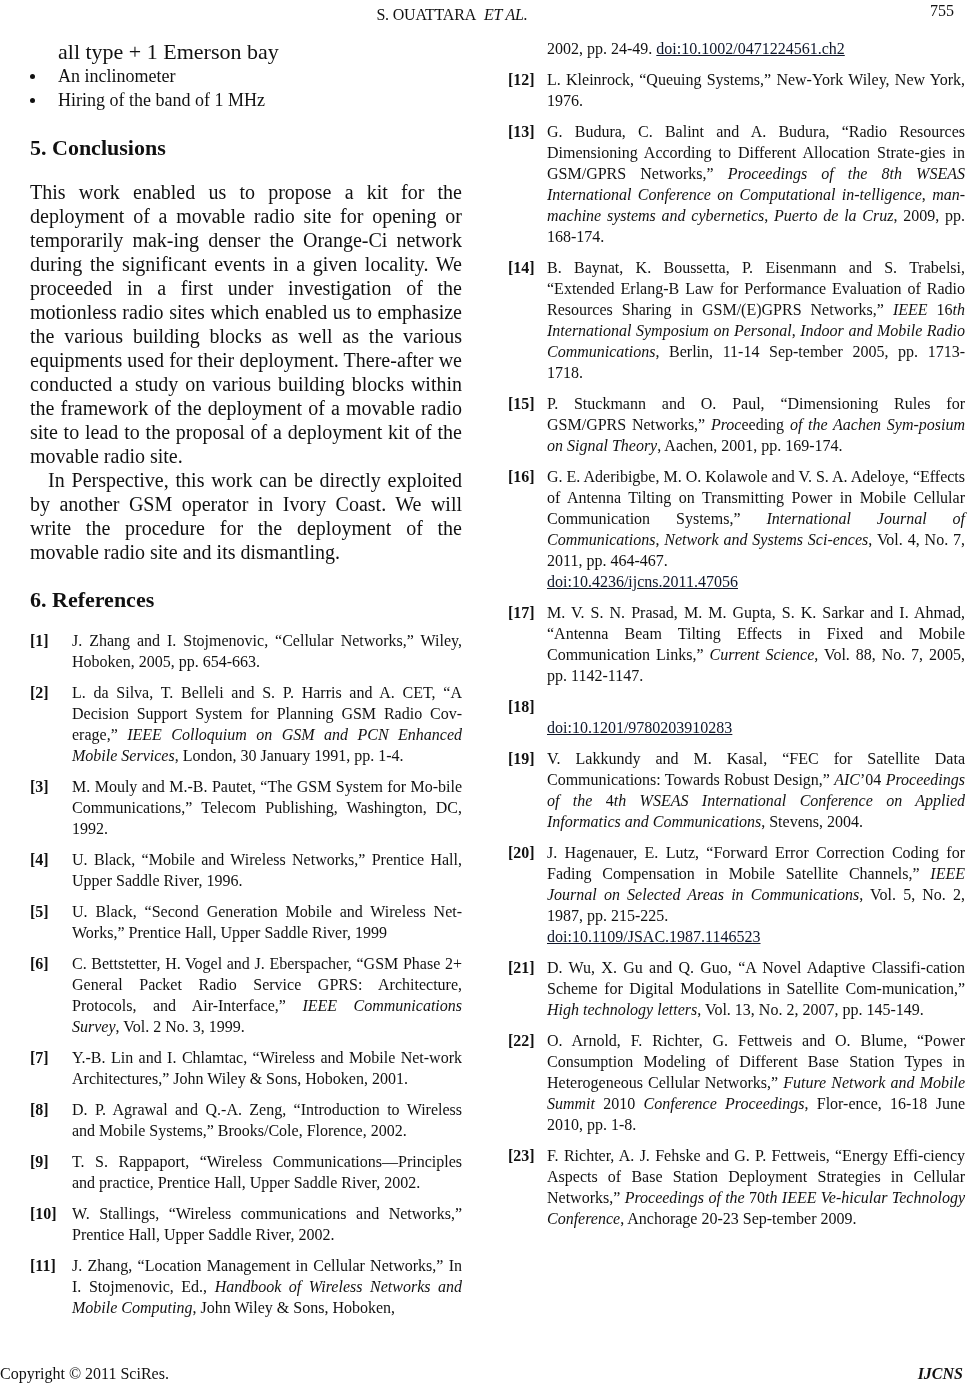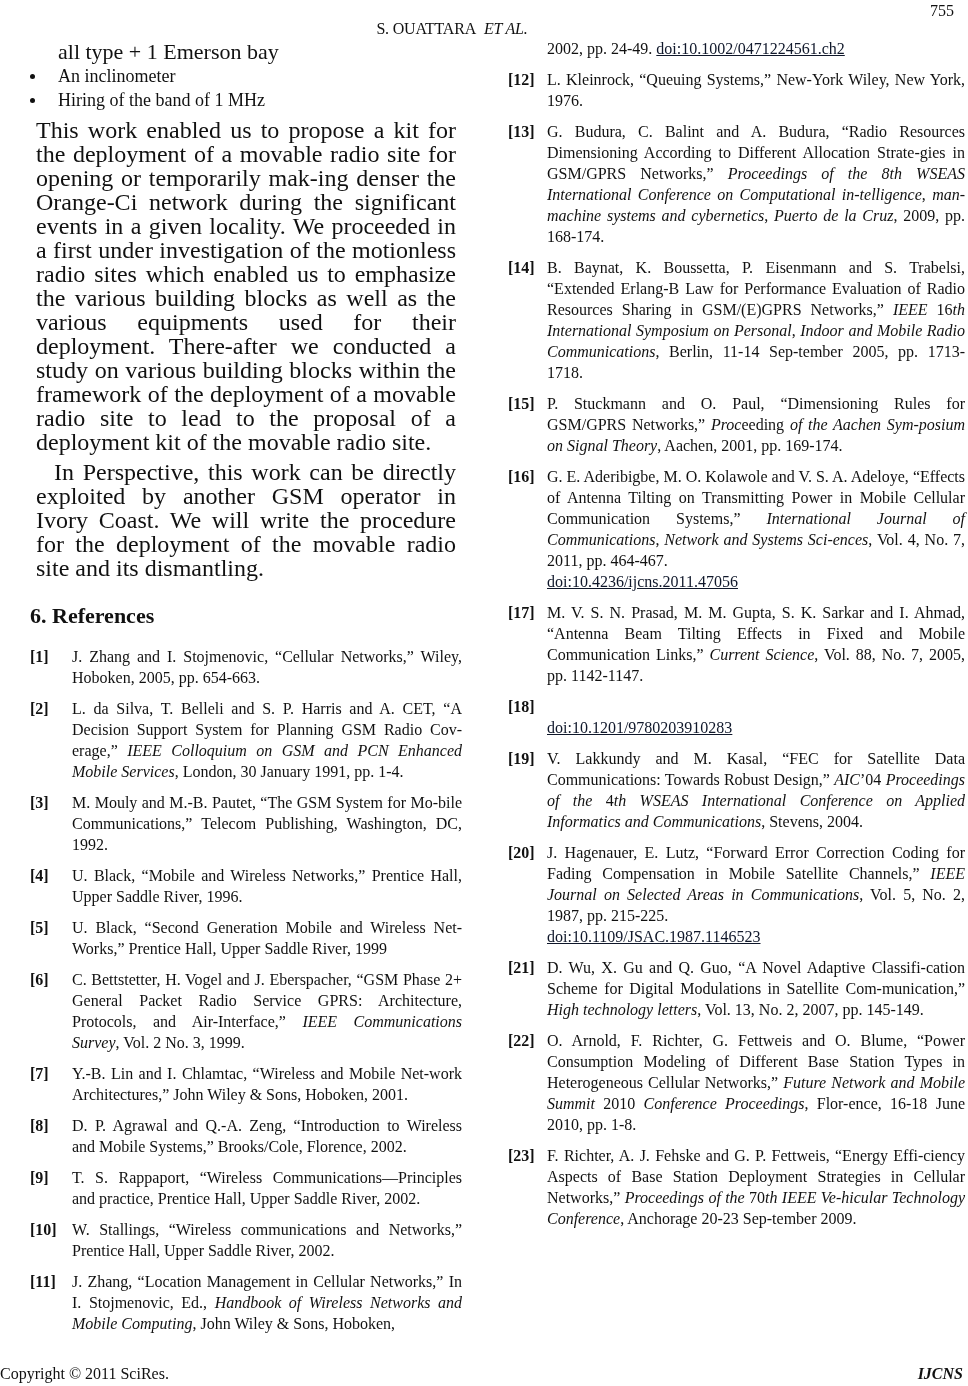--- a/index.html
+++ b/index.html
@@ -1,21 +1,21 @@
 <!DOCTYPE html>
 <html><head>
 <meta charset="utf-8">
 <style>
   html, body { margin: 0; padding: 0; background: #ffffff; }
   body {
     width: 968px; height: 1386px; position: relative; overflow: hidden;
     font-family: "Liberation Serif", "DejaVu Serif", serif; color: #111;
   }
   .hdr-center {
-    position: absolute; top: 18px; left: 0; width: 904px; text-align: center;
+    position: absolute; top: 4px; left: 0; width: 904px; text-align: center;
     font-size: 16px; line-height: 22px; letter-spacing: -0.2px;
   }
   .hdr-center i { margin-left: 8px; }
   .hdr-page {
     position: absolute; top: 0px; right: 14px; font-size: 16px; line-height: 22px;
   }
   .col { position: absolute; top: 40px; }
   .col-left { left: 30px; width: 432px; }
   .col-right { left: 508px; width: 457px; top: 38px; }
 
@@ -24,21 +24,21 @@
   .bullets li { font-size: 18px; line-height: 24px; position: relative; padding-left: 28px; }
   .bullets li .dot {
     position: absolute; left: 0px; top: 10px; width: 5px; height: 5px; border-radius: 50%; background: #111;
   }
   h2 {
     font-size: 22px; font-weight: bold; margin: 0; line-height: 28px;
   }
   .h-concl { margin-top: 22px; margin-bottom: 18px; }
   .h-refs { margin-top: 22px; margin-bottom: 16px; }
   p.body {
-    font-size: 24px; line-height: 24px; margin: 6px; text-align: justify;
+    font-size: 20px; line-height: 24px; margin: 0; text-align: justify;
     text-align-last: left; hyphens: manual;
   }
   p.indent { text-indent: 18px; }
 
   .ref { display: flex; font-size: 16px; line-height: 21px; margin-bottom: 10px; }
   .ref .num { flex: 0 0 42px; font-weight: bold; }
   .col-right .ref .num { flex: 0 0 39px; }
   .ref .txt { flex: 1; text-align: justify; text-align-last: left; }
   .ref-cont { font-size: 16px; line-height: 21px; padding-left: 39px; margin-bottom: 10px; }
   a.doi { color: #0f172a; text-decoration: underline; }
@@ -62,20 +62,21 @@
   <div class="hdr-page">755</div>
 </div>
 
 <div class="col col-left">
   <div class="bullet-cont">all type + 1 Emerson bay</div>
   <ul class="bullets">
     <li><span class="dot"></span><span>An inclinometer</span></li>
     <li><span class="dot"></span><span>Hiring of the band of 1 MHz</span></li>
   </ul>
 
+  <h2 class="h-concl">5. Conclusions</h2>
   <p class="body">This work enabled us to propose a kit for the deployment of a movable radio site for opening or temporarily mak-ing denser the Orange-Ci network during the significant events in a given locality. We proceeded in a first under investigation of the motionless radio sites which enabled us to emphasize the various building blocks as well as the various equipments used for their deployment. There-after we conducted a study on various building blocks within the framework of the deployment of a movable radio site to lead to the proposal of a deployment kit of the movable radio site.</p>
   <p class="body indent">In Perspective, this work can be directly exploited by another GSM operator in Ivory Coast. We will write the procedure for the deployment of the movable radio site and its dismantling.</p>
 
   <h2 class="h-refs">6. References</h2>
 
   <div id="refs-left">
       <div class="ref">
         <span class="num">[1]</span>
         <span class="txt"><span>J. Zhang and I. Stojmenovic, “Cellular Networks,” Wiley, Hoboken, 2005, pp. 654-663.</span></span>
       </div>

